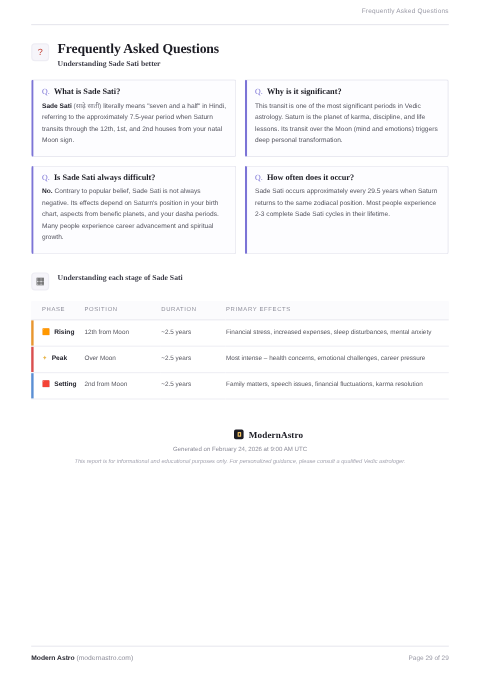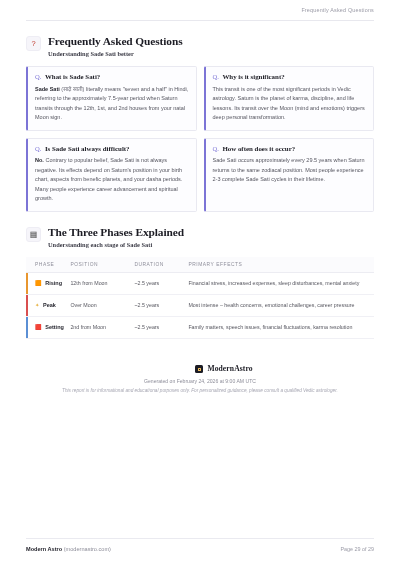--- a/index.html
+++ b/index.html
@@ -95,21 +95,21 @@
   .phase-cell { display: flex; align-items: center; gap: 3.5px; }
   .phase-dot { font-size: 5.4px; line-height: 1; }
   .phase-name { font-weight: bold; color: #26262f; font-size: 5.5px; }
   .col-pos { width: 64px; }
   .col-dur { width: 54px; }
   .col-eff { width: auto; }
 
   
   .brand-block { text-align: center; margin-top: 18px; }
   .brand-line {
-    display: inline-flex; align-items: flex-end; gap: 4px;
+    display: inline-flex; align-items: center; gap: 4px;
     margin-bottom: 5px;
     margin-left: 48px;
   }
   .brand-mark {
     width: 8px; height: 8px; border-radius: 1.5px;
     background: #1c1c24; display: flex; align-items: center; justify-content: center;
   }
   .brand-mark i { display:block; width: 3.5px; height: 3.5px; border: .8px solid #f0c060; border-radius: .5px; }
   .brand-name {
     font-family: "Liberation Serif", serif; font-weight: bold;
@@ -178,21 +178,20 @@
         <span class="faq-qtext">How often does it occur?</span>
       </div>
       <div class="faq-a"><span>Sade Sati occurs approximately every 29.5 years when Saturn returns to the same zodiacal position. Most people experience 2-3 complete Sade Sati cycles in their lifetime.</span></div>
     </div>
 
   </div>
 
   <div class="section-head">
     <div class="sec-badge phase-badge">▦</div>
     <div>
-      <div class="sec-title">The Three Phases Explained</div>
       <div class="sec-sub">Understanding each stage of Sade Sati</div>
     </div>
   </div>
 
   <table class="phase-table">
     <thead>
       <tr>
         <th>PHASE</th>
         <th class="col-pos">POSITION</th>
         <th class="col-dur">DURATION</th>

